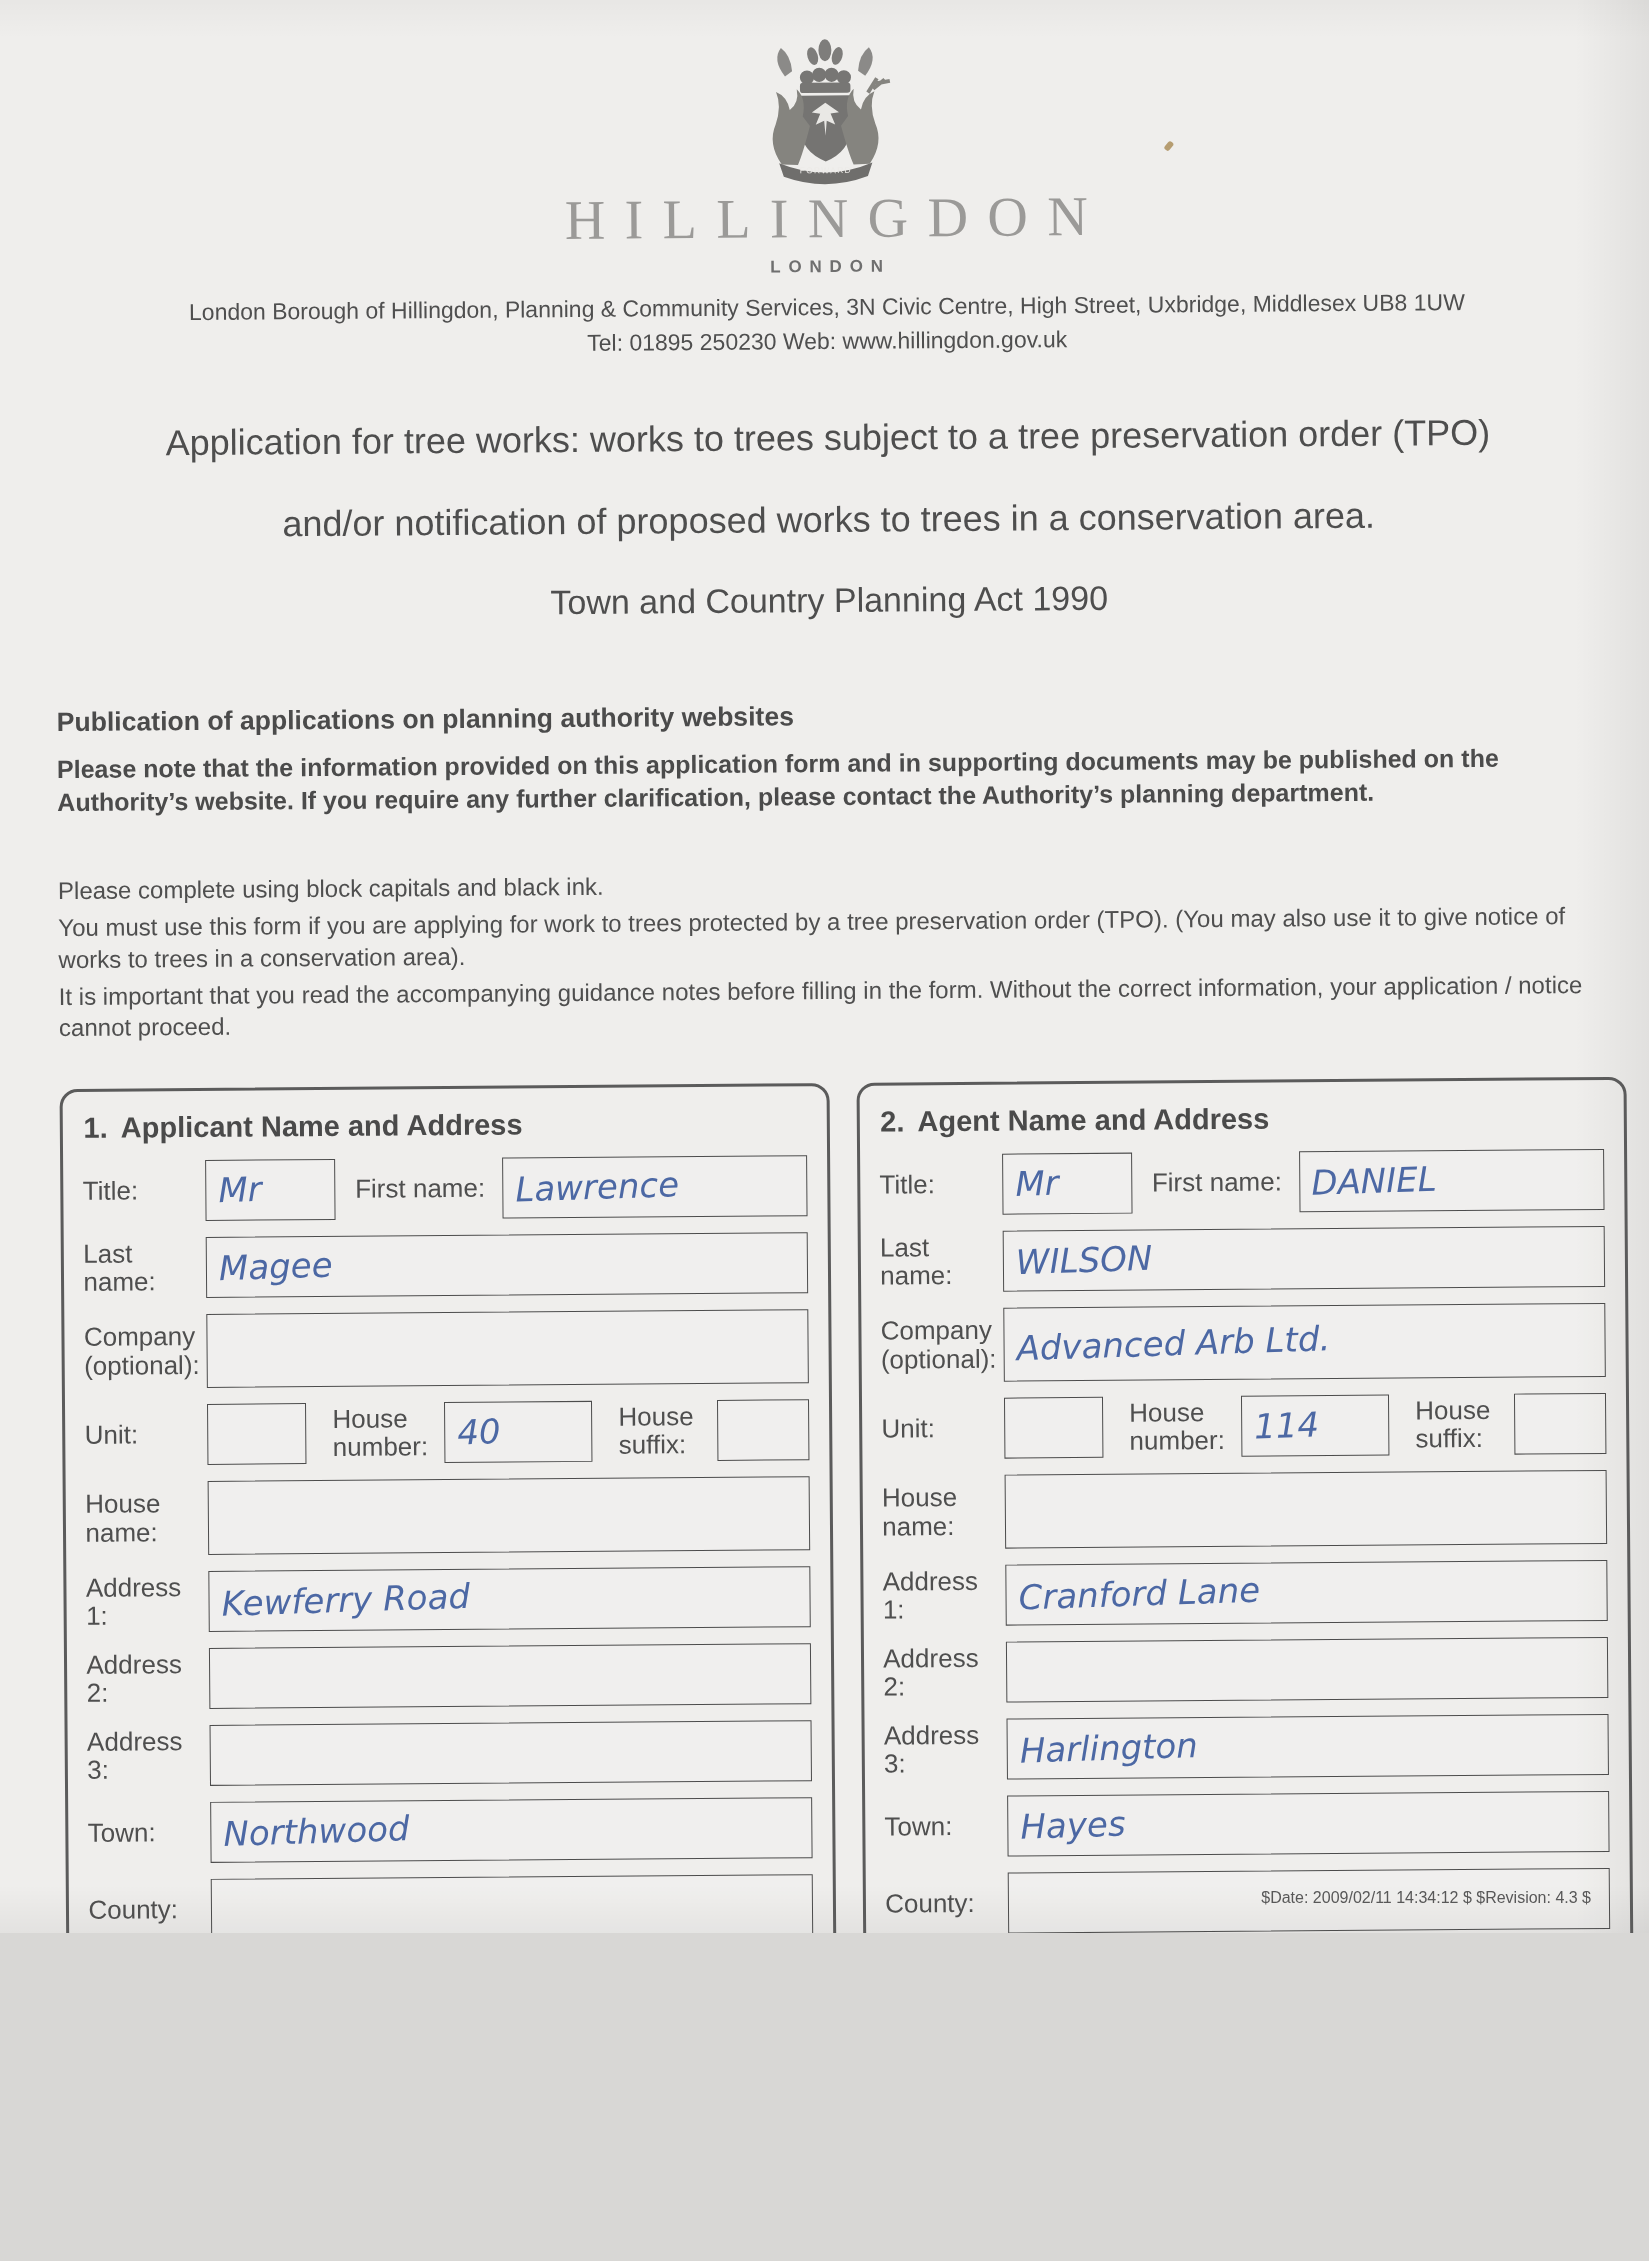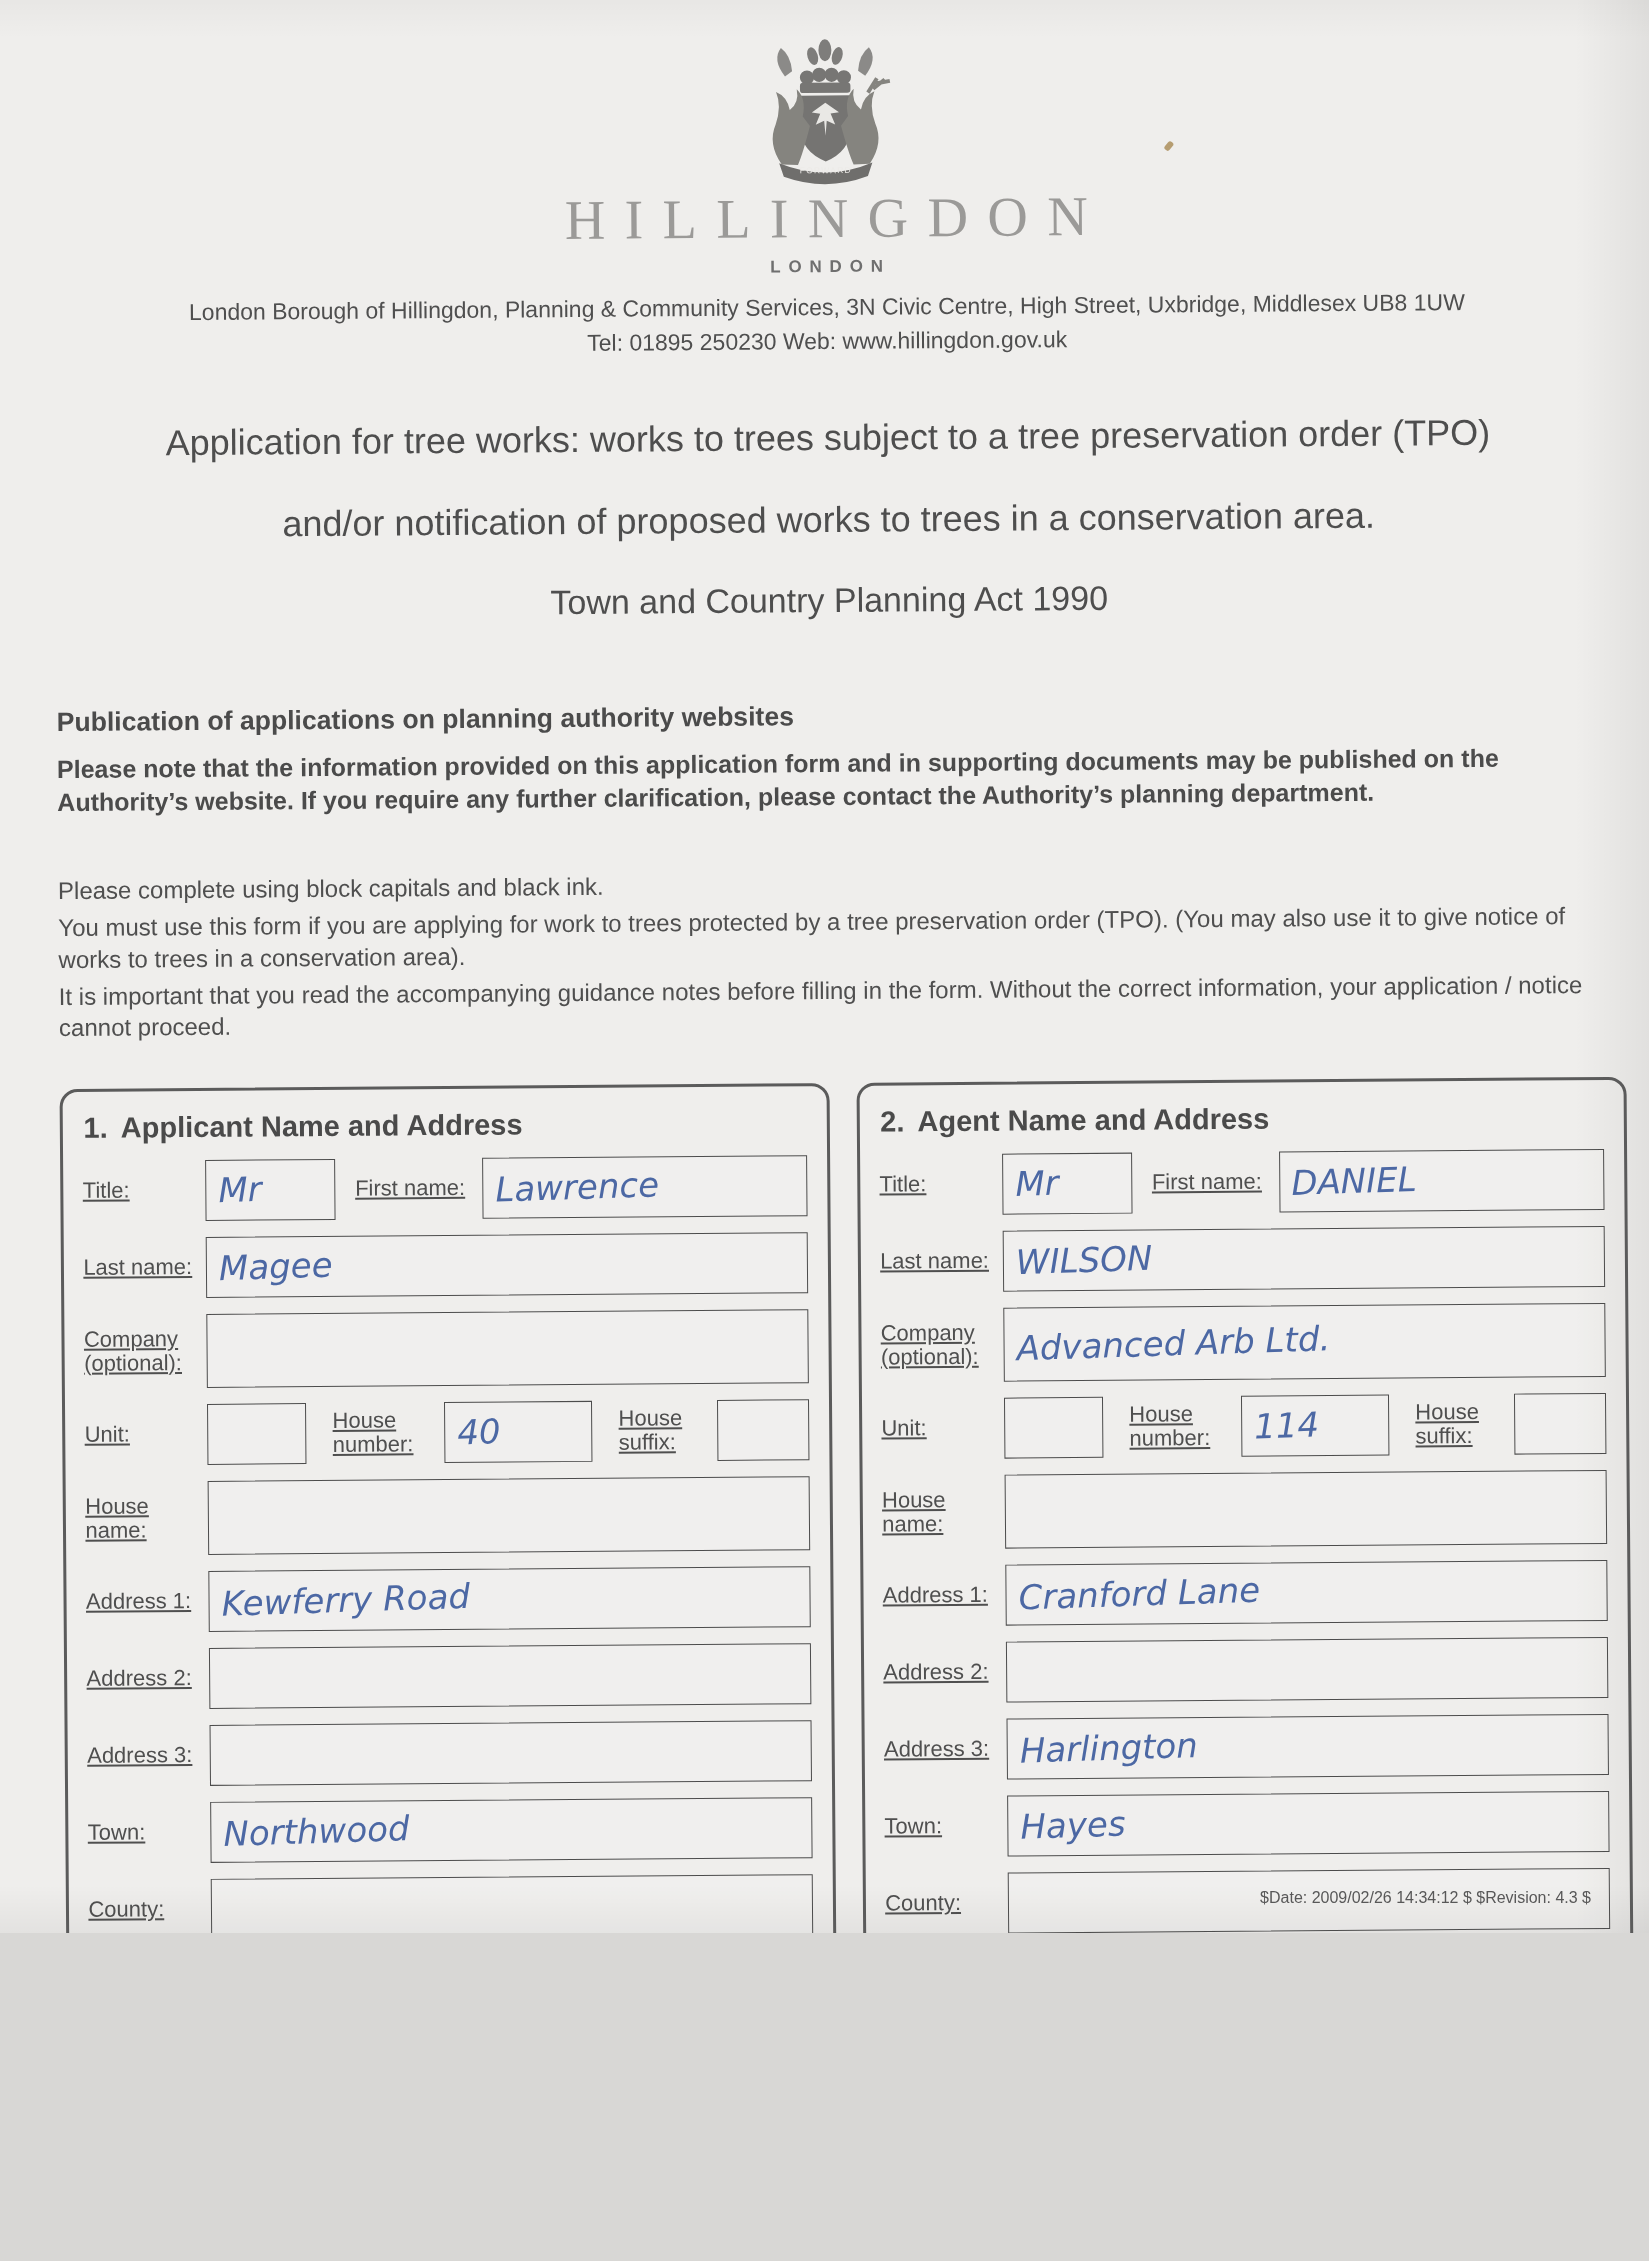--- a/index.html
+++ b/index.html
@@ -38,21 +38,21 @@
   .pub-body { font-size:25px; font-weight:bold; color:#4b4b4b; line-height:1.35; margin-top:14.3px; max-width:1523px; }
 
   .instructions { margin:55px 58px 0 51px; font-size:24px; line-height:1.32; color:#4f4f4f; }
   .instructions p { margin:0 0 5.2px 0; max-width:1556px; }
 
   
   .sections { display:flex; gap:27px; margin:45px 51px 0 51px; }
   .section { flex:1; border:3.2px solid #5b5b5b; border-radius:18px; padding:17px 19.4px 22px; }
   .sec-head { font-size:29px; font-weight:bold; color:#4a4a4a; display:flex; gap:13px; margin:2.6px 0 6.5px 1.3px; }
   .row { display:flex; align-items:center; margin-top:16px; }
-  .lbl { width:123px; flex:none; font-size:22px; color:#4f4f4f; line-height:1.08;text-decoration:underline; }
+  .lbl { width:123px; flex:none; font-size:26px; color:#4f4f4f; line-height:1.08; }
   .lbl.mid { width:auto; margin:0 17px 0 19.4px; }
   .two { display:flex; flex-direction:column; }
   .lbl.hn { width:112px; margin-left:26px; }
   .lbl.hs { width:99px; margin-left:26px; }
   .fbox {
     border:1.9px solid #4c4c4c; height:61px; box-sizing:border-box;
     display:flex; align-items:center; padding:0 11.7px; background:rgba(255,255,255,0.10);
   }
   .fbox.grow { flex:1; min-width:0; }
   .fbox.title-box { width:130px; }
@@ -360,15 +360,15 @@
           <span class="lbl">Postcode:</span>
           <div class="fbox postcode-box">
             <span class="hw big">UB3 5HB</span>
           </div>
         </div>
       </div>
 
     </div>
   </div>
 
-  <div class="footer">$Date: 2009/02/26 14:34:12 $ $Revision: 4.3 $</div>
+  <div class="footer">$Date: 2009/02/11 14:34:12 $ $Revision: 4.3 $</div>
 </div>
 
 
 </body></html>

